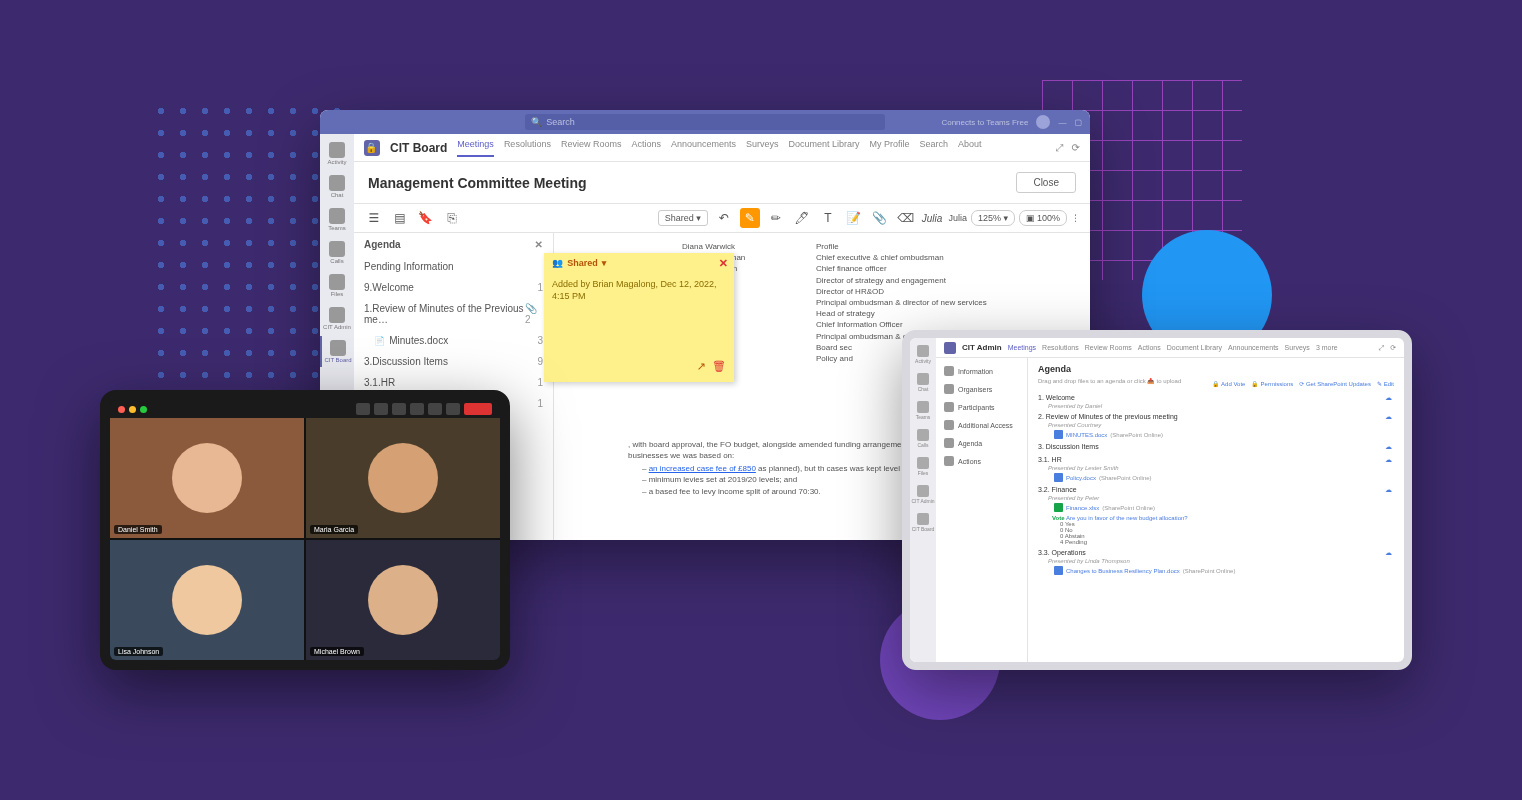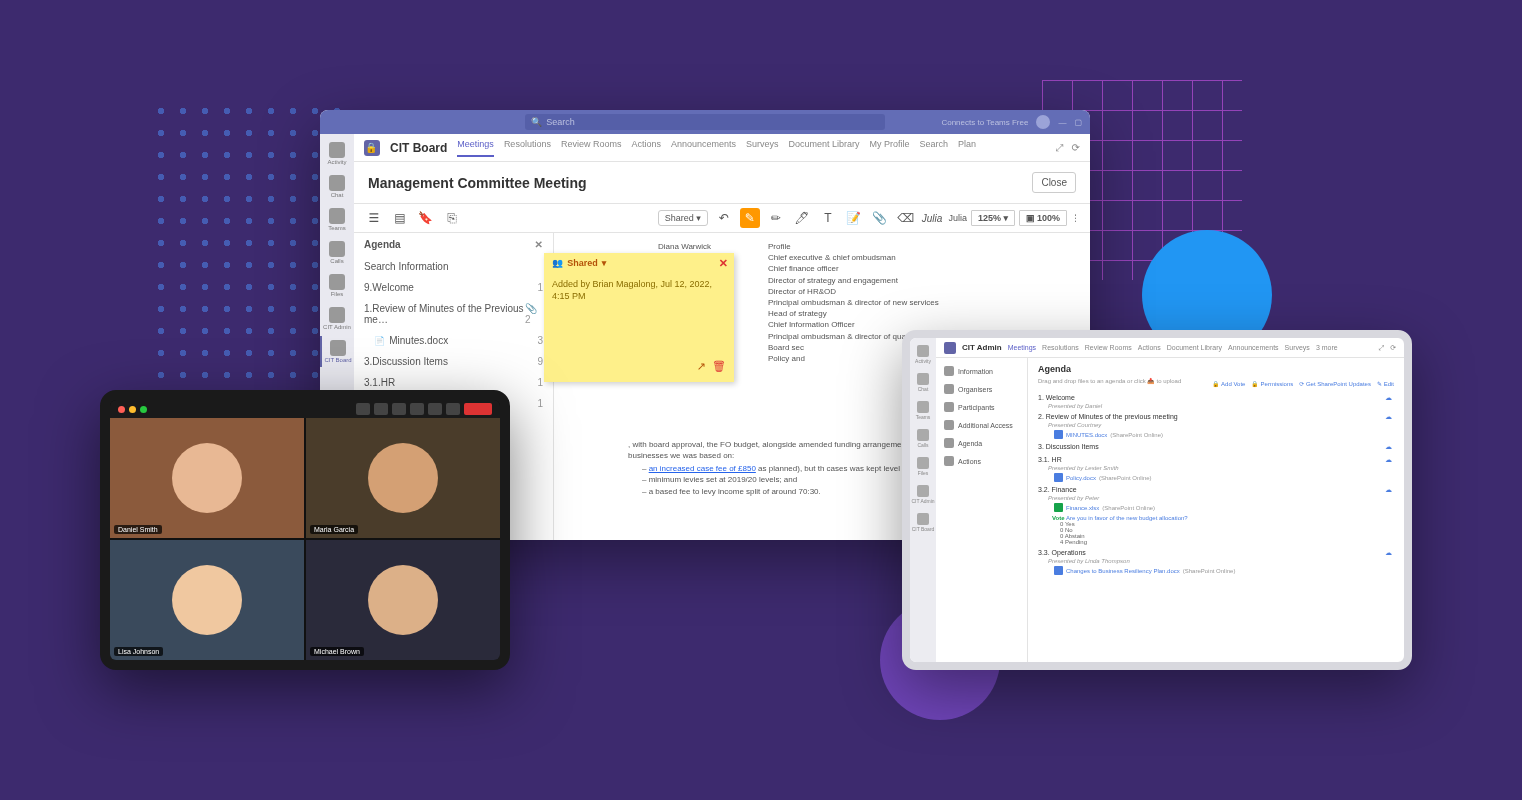--- a/index.html
+++ b/index.html
@@ -26,37 +26,37 @@
 .w1-rail-ic { width:16px; height:16px; background:#999; border-radius:3px; margin-bottom:1px; }
 .w1-main { flex:1; display:flex; flex-direction:column; }
 .w1-header { height:28px; display:flex; align-items:center; padding:0 10px; gap:10px; border-bottom:1px solid #e3e3e3; font-size:10px; }
 .w1-logo { width:16px; height:16px; background:#6264a7; border-radius:3px; display:flex; align-items:center; justify-content:center; color:#fff; font-weight:bold; font-size:10px; }
 .w1-app { font-weight:bold; font-size:12px; color:#333; }
 .w1-tabs { display:flex; gap:10px; color:#888; font-size:9px; }
 .w1-tabs .active { color:#5b5fc7; border-bottom:2px solid #5b5fc7; padding-bottom:6px; }
 .w1-iconbtns { margin-left:auto; display:flex; gap:8px; color:#888; }
 .w1-titlerow { display:flex; align-items:center; justify-content:space-between; padding:10px 14px; }
 .w1-titlerow h2 { font-size:14px; font-weight:600; color:#333; }
-.w1-close { border:1px solid #ccc; background:#fff; border-radius:3px; padding:4px 8px; font-size:10px; color:#555; cursor:pointer; }
+.w1-close { border:1px solid #ccc; background:#fff; border-radius:3px; padding:4px 16px; font-size:10px; color:#555; cursor:pointer; }
 .w1-toolbar { display:flex; align-items:center; padding:4px 10px; border-top:1px solid #e3e3e3; border-bottom:1px solid #e3e3e3; gap:6px; font-size:10px; color:#555; }
 .w1-tool { width:20px; height:20px; display:flex; align-items:center; justify-content:center; border-radius:3px; cursor:pointer; font-size:12px; }
 .w1-tool.hl { background:#ff9800; color:#fff; }
 .w1-shared { border:1px solid #ccc; border-radius:3px; padding:2px 6px; font-size:9px; cursor:pointer; }
 .w1-zoom { margin-left:auto; display:flex; align-items:center; gap:4px; font-size:9px; }
-.w1-zoombox { border:1px solid #ccc; border-radius:1px; padding:2px 6px;font-weight:bold; }
+.w1-zoombox { border:1px solid #ccc; border-radius:7px; padding:2px 6px; }
 .w1-content { flex:1; display:flex; overflow:hidden; }
 .w1-sidebar { width:200px; border-right:1px solid #e3e3e3; font-size:10px; }
 .w1-sb-head { display:flex; justify-content:space-between; align-items:center; padding:6px 10px; font-weight:600; color:#555; }
 .w1-sb-x { cursor:pointer; color:#888; }
 .w1-sb-item { display:flex; justify-content:space-between; padding:5px 10px; color:#555; cursor:pointer; }
 .w1-sb-item .cnt { color:#999; }
 .w1-sb-file { padding-left:20px; display:flex; align-items:center; gap:4px; }
 .w1-sb-file::before { content:"📄"; font-size:9px; }
 .w1-doc { flex:1; padding:8px 14px; font-size:8px; color:#555; line-height:1.4; position:relative; }
-.w1-doc-row { display:flex; gap:0; }
+.w1-doc-row { display:flex; gap:24px; }
 .w1-doc-row .lbl { font-weight:600; width:90px; text-align:right; }
 .w1-doc-row .names { width:110px; }
 .w1-doc-row .roles { flex:1; }
 .w1-sticky { position:absolute; top:20px; left:-10px; width:190px; background:#fef08a; box-shadow:2px 2px 6px rgba(0,0,0,.2); font-size:9px; color:#444; padding-bottom:6px; }
 .w1-sticky-h { display:flex; align-items:center; gap:4px; padding:4px 8px; color:#b45309; font-weight:600; position:relative; }
 .w1-sticky-close { position:absolute; right:6px; color:#d33; cursor:pointer; font-size:11px; }
 .w1-sticky-body { padding:4px 8px; }
 .w1-sticky-meta { color:#8a6d00; }
 .w1-sticky-ftr { display:flex; justify-content:flex-end; gap:6px; padding:2px 8px; color:#b45309; font-size:11px; }
 .w1-sticky-ftr span { cursor:pointer; }
@@ -147,21 +147,21 @@
         <div class="w1-tabs" id="w1tabs">
             <span class="active">Meetings</span>
             <span class="">Resolutions</span>
             <span class="">Review Rooms</span>
             <span class="">Actions</span>
             <span class="">Announcements</span>
             <span class="">Surveys</span>
             <span class="">Document Library</span>
             <span class="">My Profile</span>
             <span class="">Search</span>
-            <span class="">Plan</span>
+            <span class="">About</span>
           </div>
         <div class="w1-iconbtns">
           <span>⤢</span>
           <span>⟳</span>
         </div>
       </div>
       <div class="w1-titlerow">
         <h2>Management Committee Meeting</h2>
         <button class="w1-close">Close</button>
       </div>
@@ -189,21 +189,21 @@
         </div>
       </div>
       <div class="w1-content">
         <div class="w1-sidebar">
           <div class="w1-sb-head">
             <span>Agenda</span>
             <span class="w1-sb-x">✕</span>
           </div>
           <div id="w1sb">
               <div class="w1-sb-item">
-                <span>Search Information</span>
+                <span>Pending Information</span>
                 <span class="cnt"></span>
               </div>
               <div class="w1-sb-item">
                 <span>9.Welcome</span>
                 <span class="cnt">1</span>
               </div>
               <div class="w1-sb-item">
                 <span>1.Review of Minutes of the Previous me…</span>
                 <span class="cnt">📎 2</span>
               </div>
@@ -257,21 +257,21 @@
             <div style="padding-left:14px">– <span>minimum levies set at 2019/20 levels; and</span></div>
             <div style="padding-left:14px">– <span>a based fee to levy income split of around 70:30.</span></div>
           </div>
           <div class="w1-sticky">
             <div class="w1-sticky-h">
               <span>👥</span>
               <span>Shared</span> ▾
               <span class="w1-sticky-close">✕</span>
             </div>
             <div class="w1-sticky-body">
-              <div class="w1-sticky-meta">Added by Brian Magalong, Jul 12, 2022, 4:15 PM</div>
+              <div class="w1-sticky-meta">Added by Brian Magalong, Dec 12, 2022, 4:15 PM</div>
             </div>
             <div style="height:50px"></div>
             <div class="w1-sticky-ftr">
               <span>↗</span>
               <span style="color:#d33">🗑</span>
             </div>
           </div>
         </div>
       </div>
     </div>

